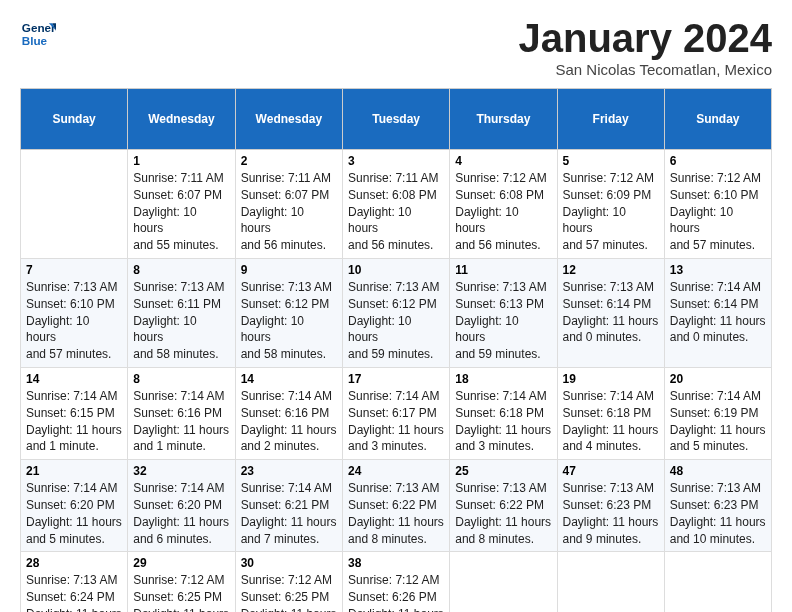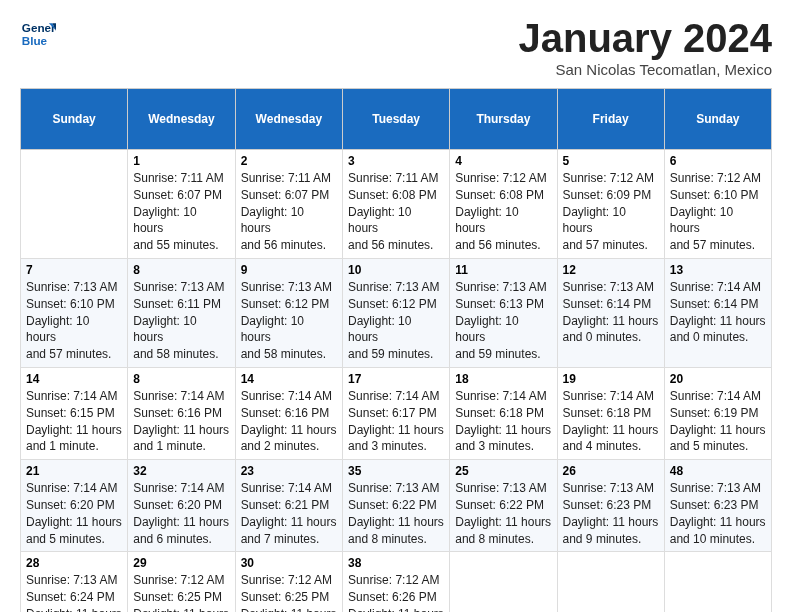--- a/index.html
+++ b/index.html
@@ -277,35 +277,35 @@
 and 6 minutes.</div>
         </td>
         <td>
           <span class="day-number">23</span>
           <div class="day-info" style="white-space: pre-line;">Sunrise: 7:14 AM
 Sunset: 6:21 PM
 Daylight: 11 hours
 and 7 minutes.</div>
         </td>
         <td>
-          <span class="day-number">35</span>
+          <span class="day-number">24</span>
           <div class="day-info" style="white-space: pre-line;">Sunrise: 7:13 AM
 Sunset: 6:22 PM
 Daylight: 11 hours
 and 8 minutes.</div>
         </td>
         <td>
           <span class="day-number">25</span>
           <div class="day-info" style="white-space: pre-line;">Sunrise: 7:13 AM
 Sunset: 6:22 PM
 Daylight: 11 hours
 and 8 minutes.</div>
         </td>
         <td>
-          <span class="day-number">26</span>
+          <span class="day-number">47</span>
           <div class="day-info" style="white-space: pre-line;">Sunrise: 7:13 AM
 Sunset: 6:23 PM
 Daylight: 11 hours
 and 9 minutes.</div>
         </td>
         <td>
           <span class="day-number">48</span>
           <div class="day-info" style="white-space: pre-line;">Sunrise: 7:13 AM
 Sunset: 6:23 PM
 Daylight: 11 hours

